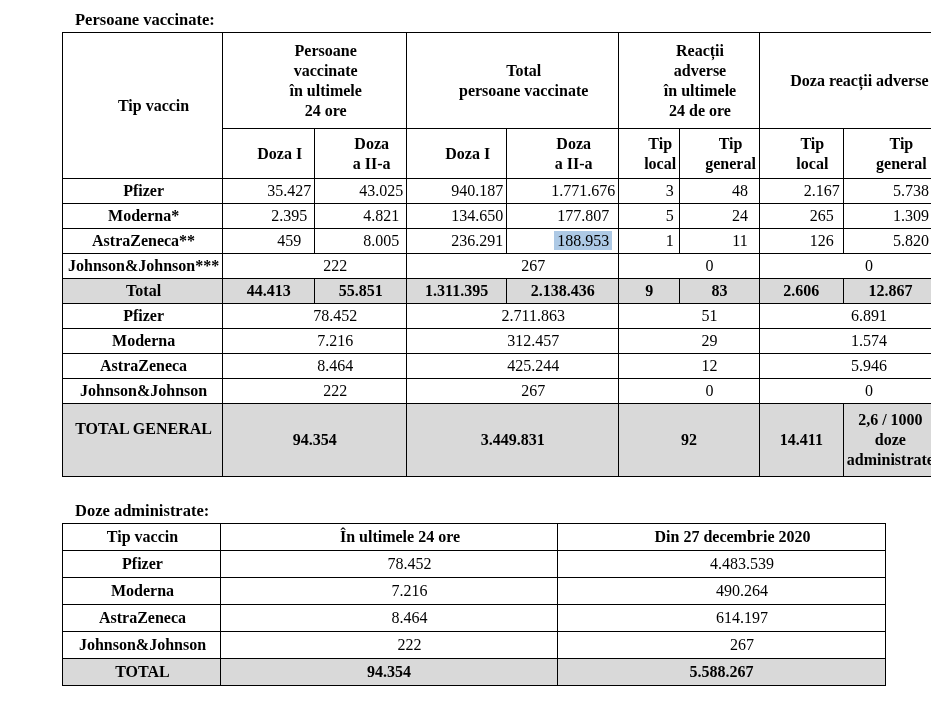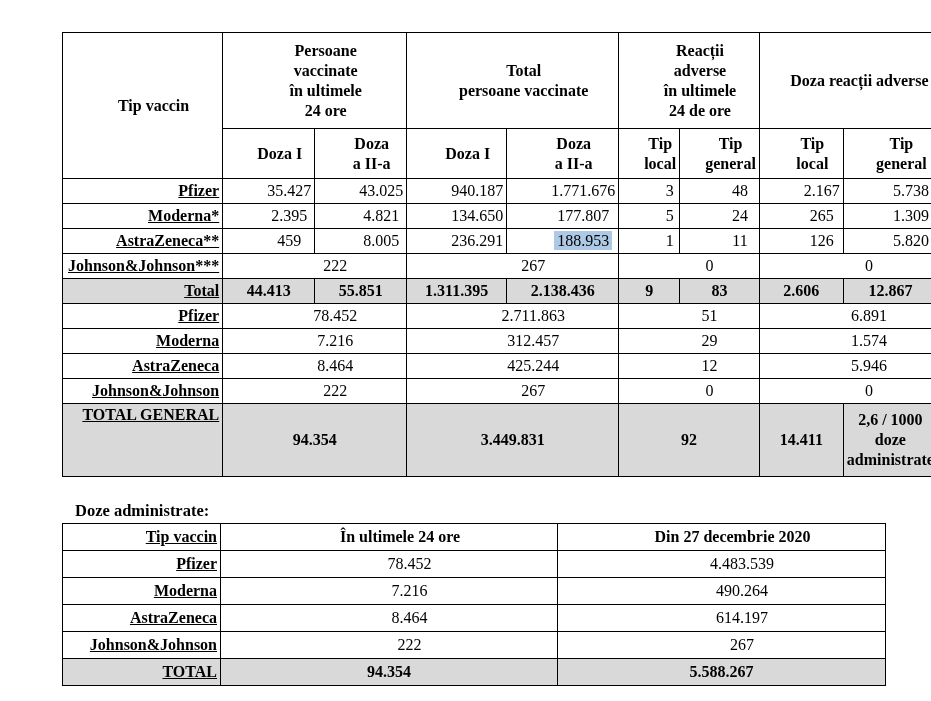--- a/index.html
+++ b/index.html
@@ -29,37 +29,38 @@
   .t-main{top:32px;}
   .t-doze{top:523px;}
   th,td{
     border:1.5px solid var(--border);
     padding:0 3px;
     text-align:center;vertical-align:middle;
     white-space:pre-line;line-height:1.25;
     overflow:hidden;
   }
   th{font-weight:bold;padding-left:25px;}
-  .lbl{text-align:right;font-weight:bold;padding-left:5px;text-decoration:underline;}
+  .lbl{text-align:center;font-weight:bold;padding-left:5px;}
   .num{font-weight:normal;padding-left:44px;}
   .hdr1{height:96px;}
   .hdr2{height:50px;margin-top:24px;}
   .r{height:25px;}
   .total td{background:var(--grey);font-weight:bold;}
   .tg{height:73px;}
-  .tg .lbl{vertical-align:top;padding-top:1px;}
+  .tg .lbl{vertical-align:top;padding-top:15px;}
   .hl{background:var(--hl);padding:1px 3px;}
   .t-doze .r2{height:27px;}
   .t-doze th{height:26px;}
 </style>
 </head>
 <body style="background: rgb(255, 255, 255);">
 
 <div class="page">
 
+  <p class="sec-title t1">Persoane vaccinate:</p>
 
   <table class="t-main">
     <colgroup>
       <col style="width:202px">
         <col style="width:63px">
         <col style="width:63px">
       <col style="width:80px">
         <col style="width:82px">
         <col style="width:52px">
       <col style="width:78px">

